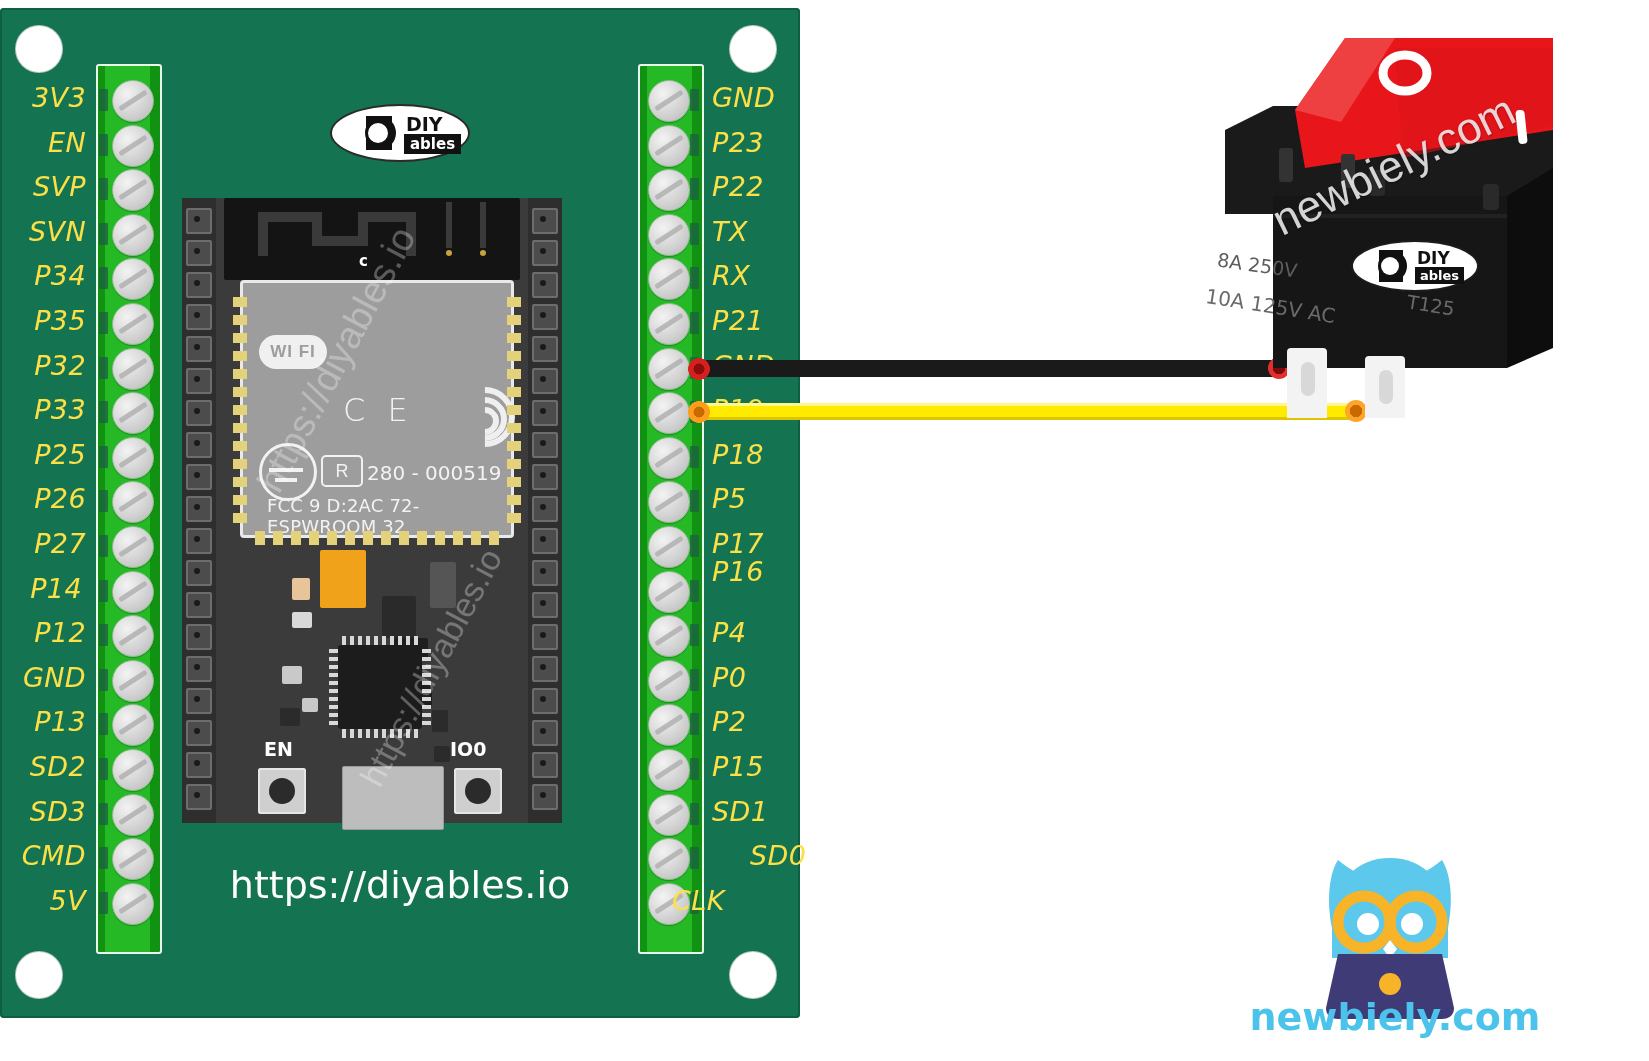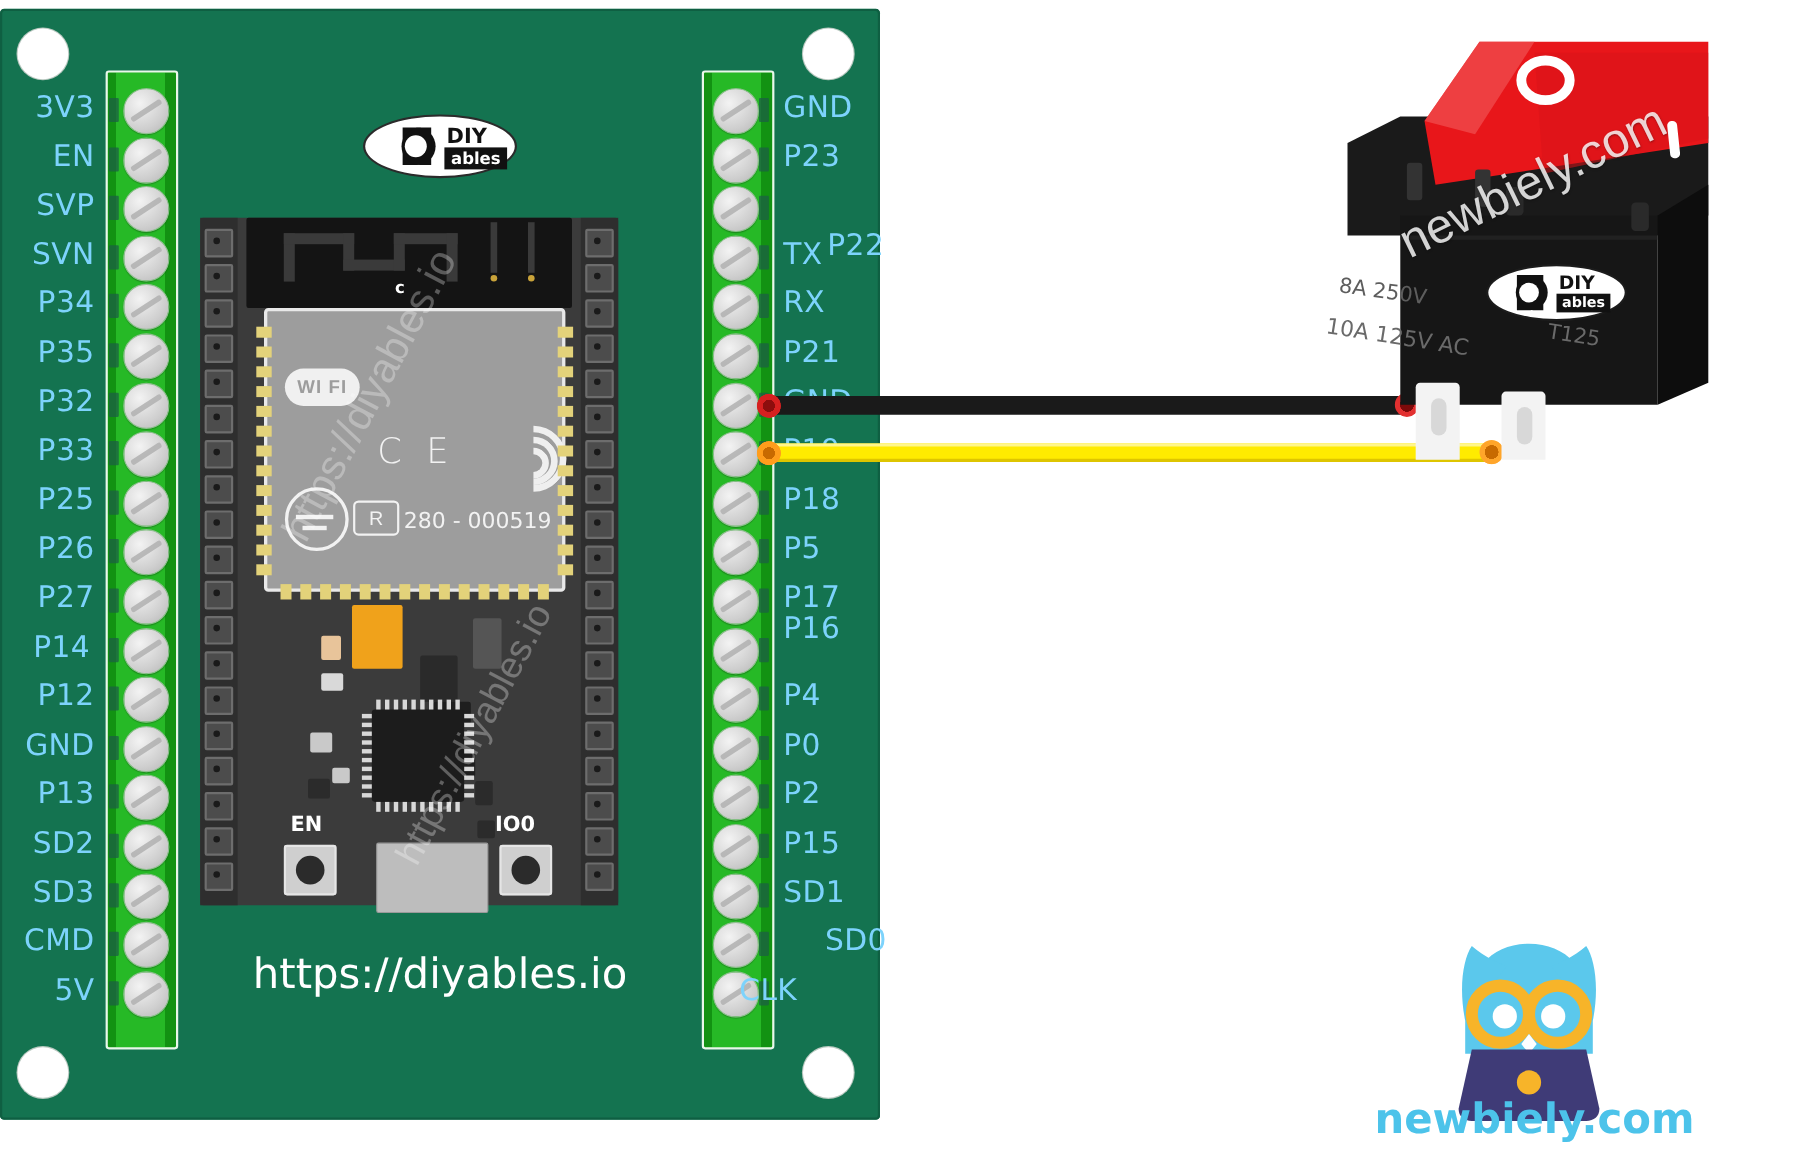--- a/index.html
+++ b/index.html
@@ -22,22 +22,22 @@
       background-image:linear-gradient(90deg,#129212 0 7px,#26b926 7px 52px,#129212 52px 62px);}
   #term-left{left:96px}
   #term-right{left:638px}
   .screw{position:absolute;width:40px;height:40px;border-radius:50%;
       background:radial-gradient(circle at 35% 32%,#f3f3f3,#cfcfcf 62%,#b4b4b4);
       border:1.5px solid #8fbf8f;box-shadow:0 1px 1px rgba(0,0,0,.25);}
   .screw:after{content:"";position:absolute;left:4px;top:17px;width:32px;height:5px;
       background:#b0b0b0;transform:rotate(-33deg);border-radius:2px;opacity:.85;}
   .slot-mark{position:absolute;width:9px;height:22px;background:#1c5f44;border-radius:1px;opacity:.75}
 
-  .pin-label{position:absolute;color:#7dd3fc;font-size:27px;letter-spacing:.4px;
-      font-family:"DejaVu Sans",sans-serif;white-space:nowrap;line-height:1;}
+  .pin-label{position:absolute;color:#fde047;font-size:27px;letter-spacing:.4px;
+      font-family:"DejaVu Sans",sans-serif;white-space:nowrap;line-height:1;font-style:italic;}
   .pin-label.left{right:0;text-align:right}
   .pin-label.right{left:0;text-align:left}
 
   
   #esp{position:absolute;left:182px;top:190px;width:380px;height:625px;
       background:#3b3b3b;border-radius:3px;}
   #esp .hdr{position:absolute;top:0;width:34px;height:625px;background:#2e2e2e;}
   #esp .hdr.l{left:0}#esp .hdr.r{right:0}
   .hpin{position:absolute;width:22px;height:22px;background:#4c4c4c;border:2px solid #6d6d6d;
       border-radius:2px;left:4px;}
@@ -277,20 +277,21 @@
       <div id="wifi-badge">WI FI</div>
       <div class="can-txt" id="ce">C E</div>
       <div id="wifi-arcs">
         <div class="arc" style="left:0;top:0;width:48px;height:48px"></div>
         <div class="arc" style="left:8px;top:10px;width:32px;height:32px"></div>
         <div class="arc" style="left:16px;top:20px;width:16px;height:16px"></div>
       </div>
       <div id="espr-logo"></div>
       <div id="rbox">R</div>
       <div class="can-txt" id="rnum">280 - 000519</div>
+      <div class="can-txt" id="fcc">FCC 9 D:2AC 72-ESPWROOM  32</div>
     <div style="position: absolute; width: 14px; height: 10px; background: rgb(227, 210, 122); top: 14px; left: -10px;"></div>
         <div style="position: absolute; width: 14px; height: 10px; background: rgb(227, 210, 122); top: 14px; right: -10px;"></div>
         <div style="position: absolute; width: 14px; height: 10px; background: rgb(227, 210, 122); top: 32px; left: -10px;"></div>
         <div style="position: absolute; width: 14px; height: 10px; background: rgb(227, 210, 122); top: 32px; right: -10px;"></div>
         <div style="position: absolute; width: 14px; height: 10px; background: rgb(227, 210, 122); top: 50px; left: -10px;"></div>
         <div style="position: absolute; width: 14px; height: 10px; background: rgb(227, 210, 122); top: 50px; right: -10px;"></div>
         <div style="position: absolute; width: 14px; height: 10px; background: rgb(227, 210, 122); top: 68px; left: -10px;"></div>
         <div style="position: absolute; width: 14px; height: 10px; background: rgb(227, 210, 122); top: 68px; right: -10px;"></div>
         <div style="position: absolute; width: 14px; height: 10px; background: rgb(227, 210, 122); top: 86px; left: -10px;"></div>
         <div style="position: absolute; width: 14px; height: 10px; background: rgb(227, 210, 122); top: 86px; right: -10px;"></div>
@@ -407,21 +408,21 @@
     <div class="pin-label left" style="top: 566.6px; left: 4px; width: 78px;">P14</div>
     <div class="pin-label left" style="top: 611.2px; left: 8px; width: 78px;">P12</div>
     <div class="pin-label left" style="top: 655.8px; left: 8px; width: 78px;">GND</div>
     <div class="pin-label left" style="top: 700.4px; left: 8px; width: 78px;">P13</div>
     <div class="pin-label left" style="top: 745px; left: 8px; width: 78px;">SD2</div>
     <div class="pin-label left" style="top: 789.6px; left: 8px; width: 78px;">SD3</div>
     <div class="pin-label left" style="top: 834.2px; left: 8px; width: 78px;">CMD</div>
     <div class="pin-label left" style="top: 878.8px; left: 8px; width: 78px;">5V</div>
     <div class="pin-label right" style="top: 76px; left: 712px; width: 84px;">GND</div>
     <div class="pin-label right" style="top: 120.6px; left: 712px; width: 84px;">P23</div>
-    <div class="pin-label right" style="top: 165.2px; left: 752px; width: 84px; margin-top: 37px;">P22</div>
+    <div class="pin-label right" style="top: 165.2px; left: 712px; width: 84px;">P22</div>
     <div class="pin-label right" style="top: 209.8px; left: 712px; width: 84px;">TX</div>
     <div class="pin-label right" style="top: 254.4px; left: 712px; width: 84px;">RX</div>
     <div class="pin-label right" style="top: 299px; left: 712px; width: 84px;">P21</div>
     <div class="pin-label right" style="top: 343.6px; left: 712px; width: 84px;">GND</div>
     <div class="pin-label right" style="top: 388.2px; left: 712px; width: 84px;">P19</div>
     <div class="pin-label right" style="top: 432.8px; left: 712px; width: 84px;">P18</div>
     <div class="pin-label right" style="top: 477.4px; left: 712px; width: 84px;">P5</div>
     <div class="pin-label right" style="top: 522px; left: 712px; width: 84px;">P17</div>
     <div class="pin-label right" style="top: 550px; left: 712px; width: 84px;">P16</div>
     <div class="pin-label right" style="top: 611.2px; left: 712px; width: 84px;">P4</div>

